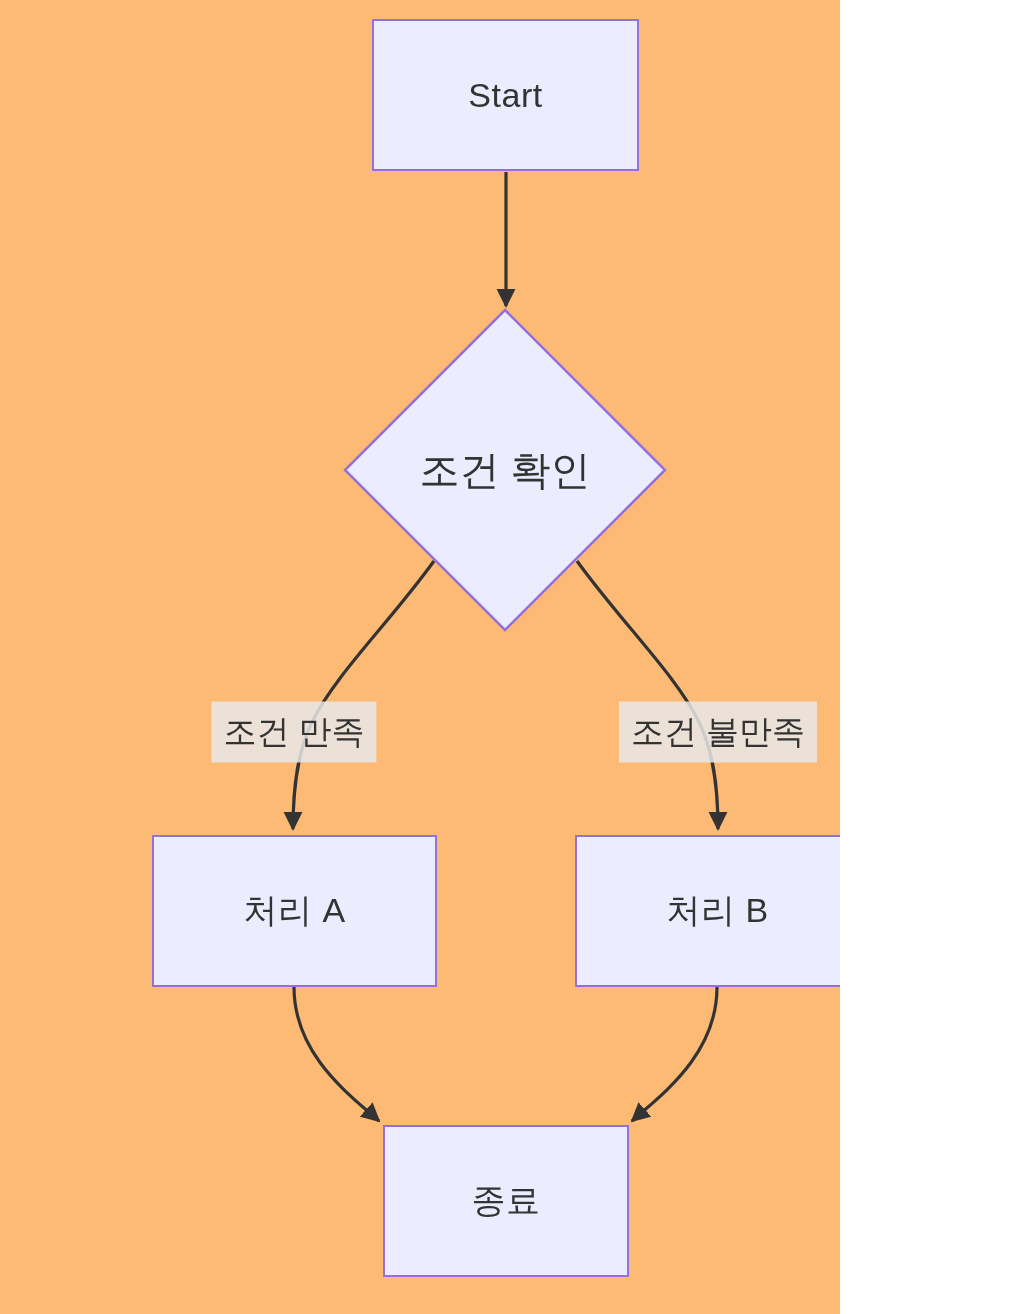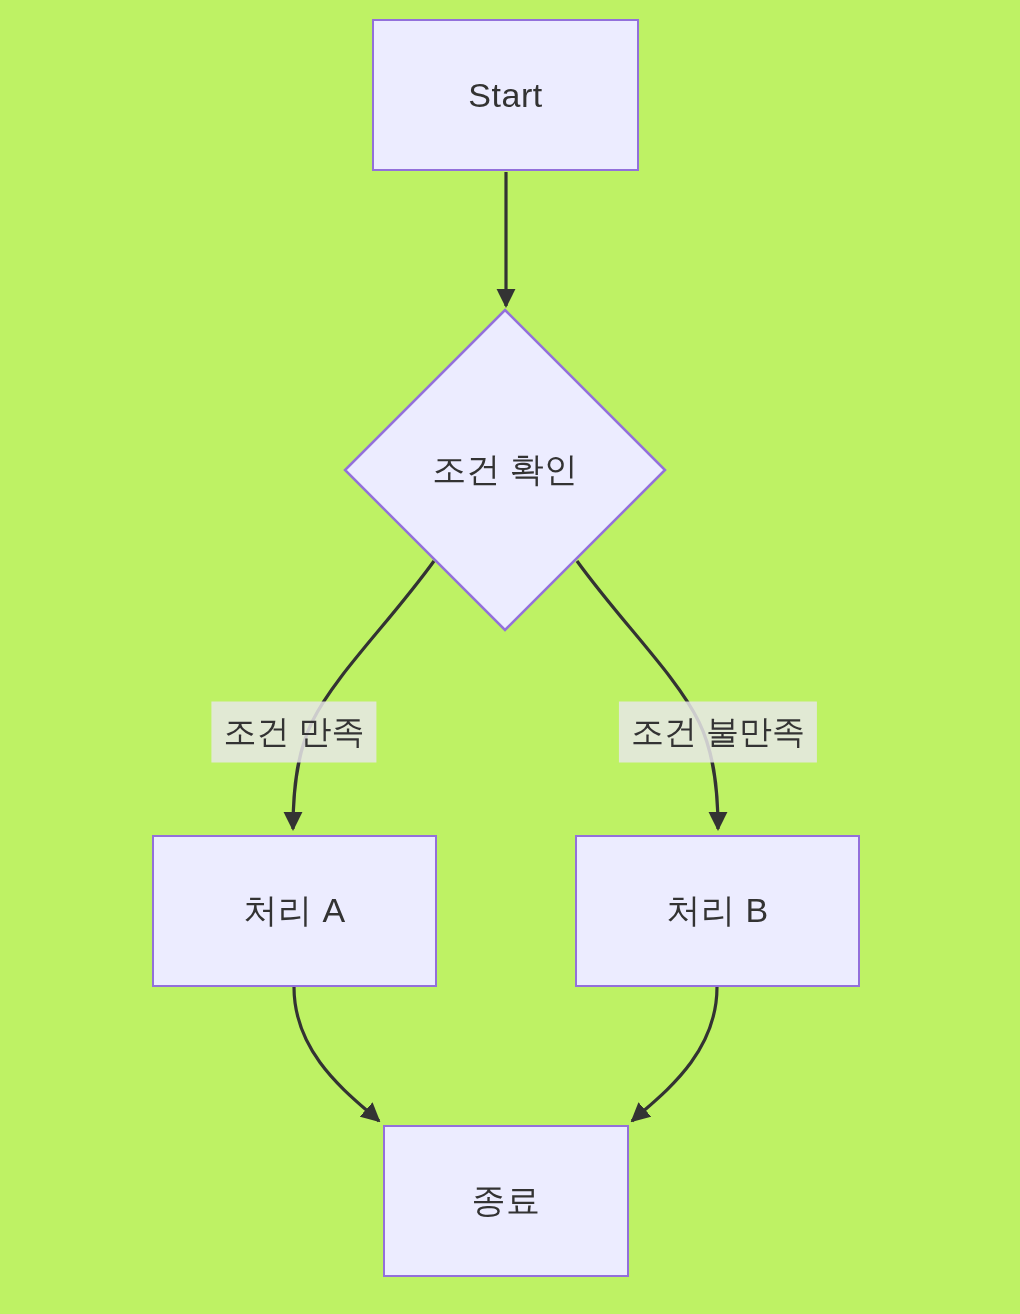--- a/index.html
+++ b/index.html
@@ -3,23 +3,23 @@
 <meta charset="utf-8">
 <style>
   html, body {
     margin: 0;
     padding: 0;
     background: #ffffff;
     font-family: "Liberation Sans", "DejaVu Sans", sans-serif;
   }
   .canvas {
     position: relative;
-    width: 1020px;
+    width: 840px;
     height: 1314px;
-    background: #bef264;
+    background: #fdba74;
     overflow: hidden;
   }
   .edges-svg {
     position: absolute;
     left: 0;
     top: 0;
     width: 1020px;
     height: 1314px;
   }
   .edge-path {
@@ -48,21 +48,21 @@
   .node-start   { left: 372px; top: 19px;   width: 267px; height: 152px; }
   .node-proc-a  { left: 152px; top: 835px;  width: 285px; height: 152px; }
   .node-proc-b  { left: 575px; top: 835px;  width: 285px; height: 152px; }
   .node-end     { left: 383px; top: 1125px; width: 246px; height: 152px; justify-content: center; }
   .diamond-label {
     position: absolute;
     left: 505px;
     top: 470px;
     transform: translate(-50%, -50%);
     color: #333333;
-    font-size: 34px;
+    font-size: 40px;
     font-weight: 500;
     white-space: nowrap;
   }
   .edge-label {
     position: absolute;
     transform: translate(-50%, -50%);
     background: rgba(232, 232, 232, 0.85);
     color: #333333;
     font-size: 33px;
     font-weight: 500;

